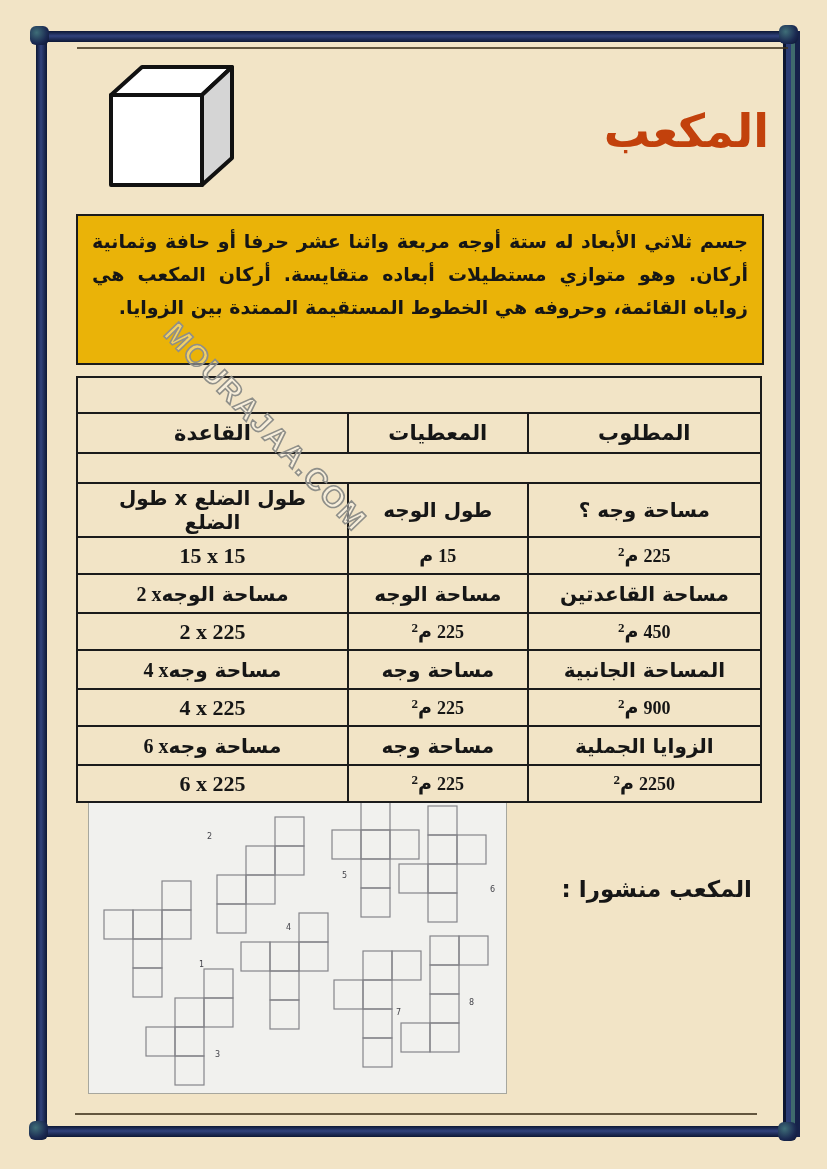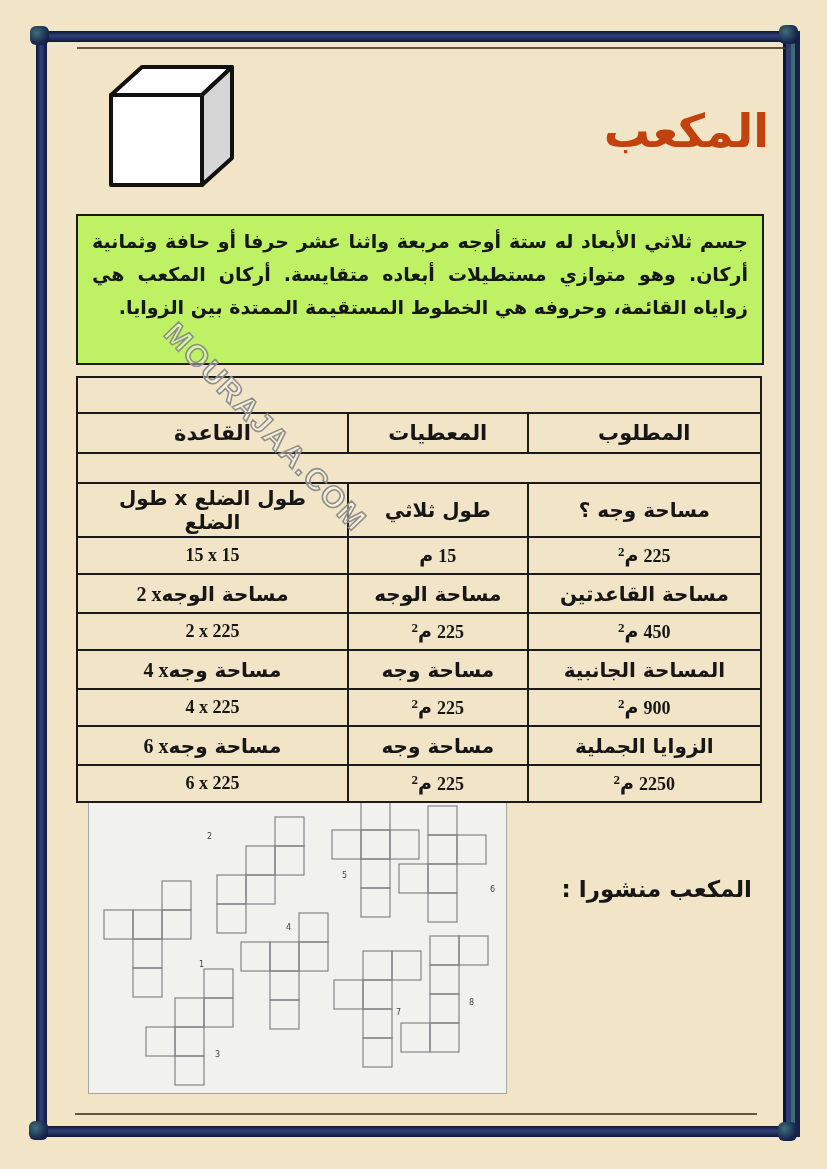--- a/index.html
+++ b/index.html
@@ -15,39 +15,39 @@
   .fbar.v{width:11px;background:linear-gradient(90deg,#0d1734,#31427c 45%,#0d1734);}
   .fbar.right{width:17px;background:linear-gradient(90deg,#0d1734 0 3px,#2c3d76 3px 8px,#3f6b6d 8px 12px,#16224a 12px 17px);}
   .knob{position:absolute;width:19px;height:19px;border-radius:6px;
     background:radial-gradient(circle at 35% 35%,#3f6e78,#1b2a52 60%,#0a1330);}
   .scanline{position:absolute;height:2px;background:rgba(62,50,28,.8);}
   
   .title{position:absolute;top:104px;right:58px;font-size:46px;font-weight:bold;
     color:#c2410c;direction:rtl;letter-spacing:0px;}
   
   .intro-box{position:absolute;left:76px;top:214px;width:656px;min-height:128px;
-    border:2px solid #1b1b1b;background:#bef264;padding:9px 14px 10px 14px;
+    border:2px solid #1b1b1b;background:#eab308;padding:9px 14px 10px 14px;
     direction:rtl;text-align:justify;font-size:19px;font-weight:bold;line-height:33px;}
   
   .watermark{position:absolute;left:182px;top:316px;z-index:6;
     transform:rotate(46deg);transform-origin:0 0;
     font-family:"Liberation Sans",sans-serif;font-weight:bold;font-size:30px;
     letter-spacing:2px;color:rgba(255,255,255,.38);
     -webkit-text-stroke:1.6px #8f8f89;text-stroke:1.6px #8f8f89;pointer-events:none;}
   
   table.sheet{position:absolute;left:76px;top:376px;width:686px;border-collapse:collapse;
     direction:rtl;background:#f2e4c6;z-index:2;}
   table.sheet td{border:2px solid #1b1b1b;text-align:center;vertical-align:middle;padding:2px 20px;}
   tr.sp1{height:36px;} tr.hdr{height:40px;} tr.sp2{height:30px;}
   tr.lbl{height:39px;} tr.val{height:37px;}
   td.head{font-size:21px;font-weight:bold;}
   td.lblc{font-size:20px;font-weight:bold;}
   .mult{margin-right:0;font-family:"Liberation Serif",serif;font-size:20px;font-weight:bold;}
   .mult:empty{display:none;margin:0;}
-  .formula{font-family:"Liberation Serif",serif;font-size:18px;font-weight:bold;}
+  .formula{font-family:"Liberation Serif",serif;font-size:22px;font-weight:bold;}
   .num{font-family:"Liberation Serif",serif;font-size:18px;font-weight:bold;}
   .unit{margin-right:5px;font-size:19px;font-weight:bold;}
   sup.sq{font-family:"Liberation Serif",serif;font-size:13px;font-weight:bold;}
   
   .nets-caption{position:absolute;top:832px;right:75px;direction:rtl;
     font-size:23px;font-weight:bold;margin-top:44px;}
   .nets-panel{position:absolute;left:88px;top:792px;width:417px;height:300px;
     background:#f1f1ee;border:1px solid #a7a79e;box-shadow:inset 0 1px 0 #dcdcd6;}
   .nets-panel svg{display:block;}
 </style>
@@ -93,21 +93,21 @@
     <td class="head">المطلوب</td>
     <td class="head">المعطيات</td>
     <td class="head">القاعدة</td>
   </tr>
   <tr class="sp2">
         <td colspan="3"></td>
       </tr>
 
   <tr class="lbl">
     <td class="lblc">مساحة وجه ؟</td>
-    <td class="lblc">طول ثلاثي</td>
+    <td class="lblc">طول الوجه</td>
     <td class="lblc"><span>طول الضلع x طول الضلع</span></td>
   </tr>
   <tr class="val">
     <td><span class="num">225</span><span class="unit">م</span><sup class="sq">2</sup></td>
     <td><span class="num">15</span><span class="unit">م</span><sup class="sq"></sup></td>
     <td><span class="formula" dir="ltr">15 x 15</span></td>
   </tr>
 
   <tr class="lbl">
     <td class="lblc">مساحة القاعدتين</td>

